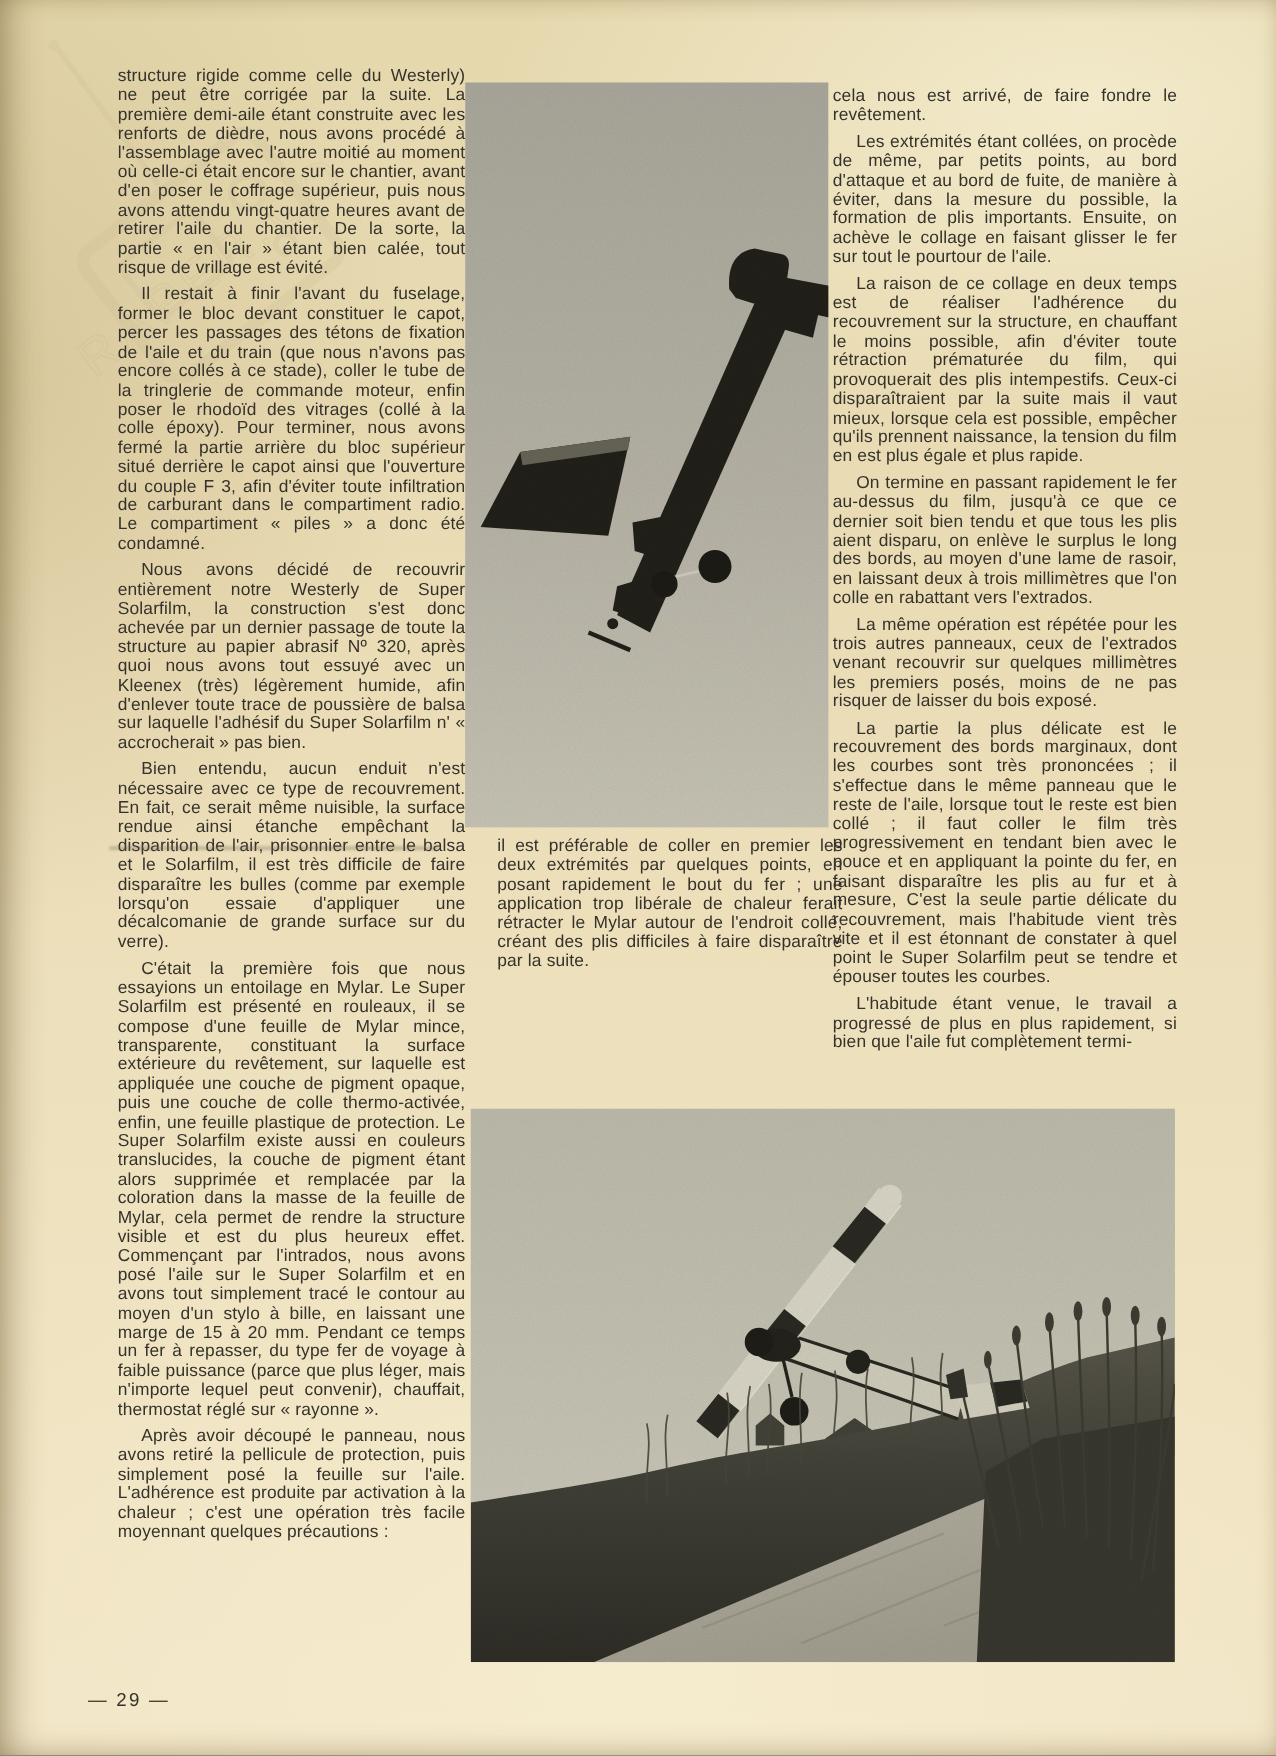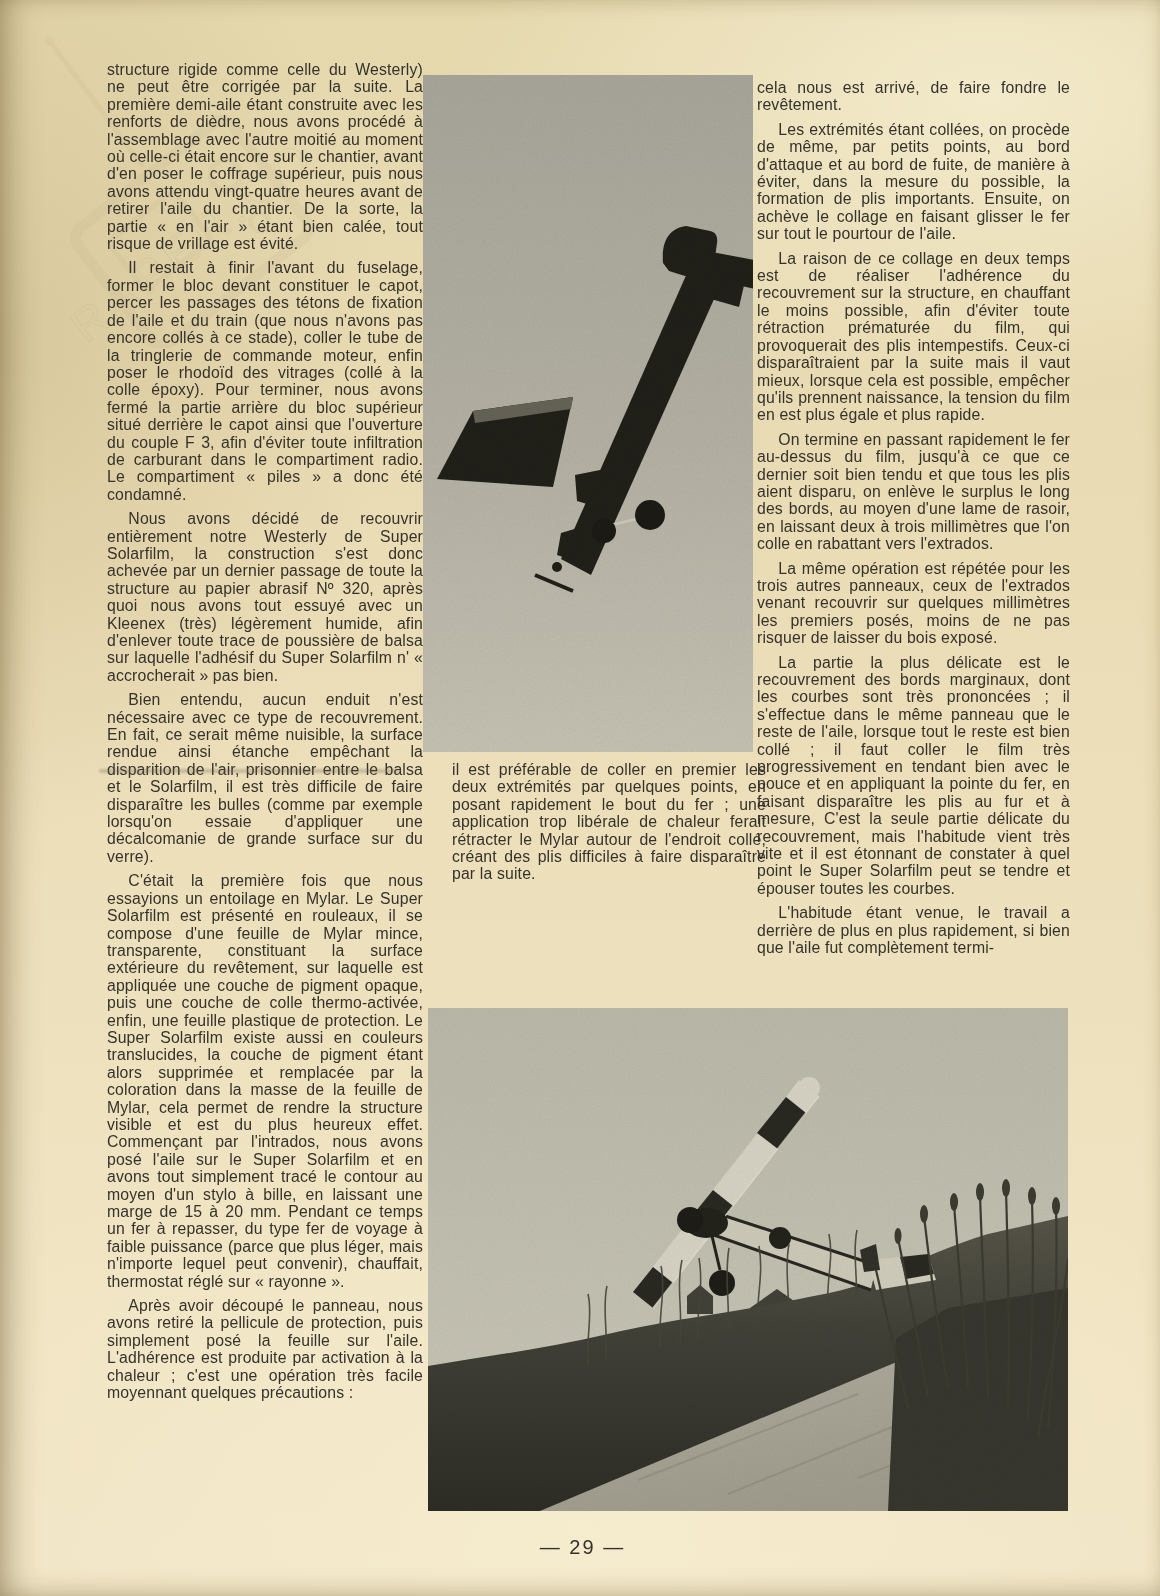--- a/index.html
+++ b/index.html
@@ -36,22 +36,22 @@
   .col p{margin:0 0 7px 0;text-indent:1.35em;}
   .col p.cont{text-indent:0;}
   #col-left{left:107px;top:61px;width:316px;height:1455px;}
   #col-mid{left:452px;top:761px;width:314px;height:248px;}
   #col-right{left:757px;top:79px;width:313px;height:952px;}
   .photo{position:absolute;z-index:4;background:#bdbaac;}
   #photo1{left:423px;top:75px;width:330px;height:677px;}
   #photo2{left:428px;top:1008px;width:640px;height:503px;}
   .photo svg{display:block;width:100%;height:100%;}
   #footer{
-    position:absolute;left:95px;top:1536px;width:975px;
-    text-align:center;font-size:20px;letter-spacing:2px;
+    position:absolute;left:80px;top:1536px;width:975px;
+    text-align:left;font-size:17px;letter-spacing:2px;
     color:#35322b;z-index:5;
   }
   #watermark{
     position:absolute;left:2px;top:8px;width:360px;height:340px;
     z-index:2;opacity:.55;pointer-events:none;
   }
   #smudge{
     position:absolute;left:99px;top:769px;width:300px;height:4px;
     background:rgba(105,95,75,.28);border-radius:2px;filter:blur(1px);
     z-index:6;pointer-events:none;
@@ -133,21 +133,21 @@
     <p class="cont">il est préférable de coller en premier les deux extrémités par quelques points, en posant rapidement le bout du fer ; une application trop libérale de chaleur ferait rétracter le Mylar autour de l'endroit collé, créant des plis difficiles à faire disparaître par la suite.</p>
   </div>
 
   <div id="col-right" class="col">
     <p class="cont">cela nous est arrivé, de faire fondre le revêtement.</p>
     <p>Les extrémités étant collées, on procède de même, par petits points, au bord d'attaque et au bord de fuite, de manière à éviter, dans la mesure du possible, la formation de plis importants. Ensuite, on achève le collage en faisant glisser le fer sur tout le pourtour de l'aile.</p>
     <p>La raison de ce collage en deux temps est de réaliser l'adhérence du recouvrement sur la structure, en chauffant le moins possible, afin d'éviter toute rétraction prématurée du film, qui provoquerait des plis intempestifs. Ceux-ci disparaîtraient par la suite mais il vaut mieux, lorsque cela est possible, empêcher qu'ils prennent naissance, la tension du film en est plus égale et plus rapide.</p>
     <p>On termine en passant rapidement le fer au-dessus du film, jusqu'à ce que ce dernier soit bien tendu et que tous les plis aient disparu, on enlève le surplus le long des bords, au moyen d'une lame de rasoir, en laissant deux à trois millimètres que l'on colle en rabattant vers l'extrados.</p>
     <p>La même opération est répétée pour les trois autres panneaux, ceux de l'extrados venant recouvrir sur quelques millimètres les premiers posés, moins de ne pas risquer de laisser du bois exposé.</p>
     <p>La partie la plus délicate est le recouvrement des bords marginaux, dont les courbes sont très prononcées ; il s'effectue dans le même panneau que le reste de l'aile, lorsque tout le reste est bien collé ; il faut coller le film très progressivement en tendant bien avec le pouce et en appliquant la pointe du fer, en faisant disparaître les plis au fur et à mesure, C'est la seule partie délicate du recouvrement, mais l'habitude vient très vite et il est étonnant de constater à quel point le Super Solarfilm peut se tendre et épouser toutes les courbes.</p>
-    <p>L'habitude étant venue, le travail a derrière de plus en plus rapidement, si bien que l'aile fut complètement termi-</p>
+    <p>L'habitude étant venue, le travail a progressé de plus en plus rapidement, si bien que l'aile fut complètement termi-</p>
   </div>
 
   <div id="photo2" class="photo">
     <svg viewBox="0 0 640 503">
       <defs>
         <linearGradient id="sky2" x1="0" y1="0" x2="0" y2="1">
           <stop offset="0" stop-color="#c1bfaf"></stop>
           <stop offset="1" stop-color="#d2cfc0"></stop>
         </linearGradient>
         <linearGradient id="grass2" x1="0" y1="0" x2="0" y2="1">

